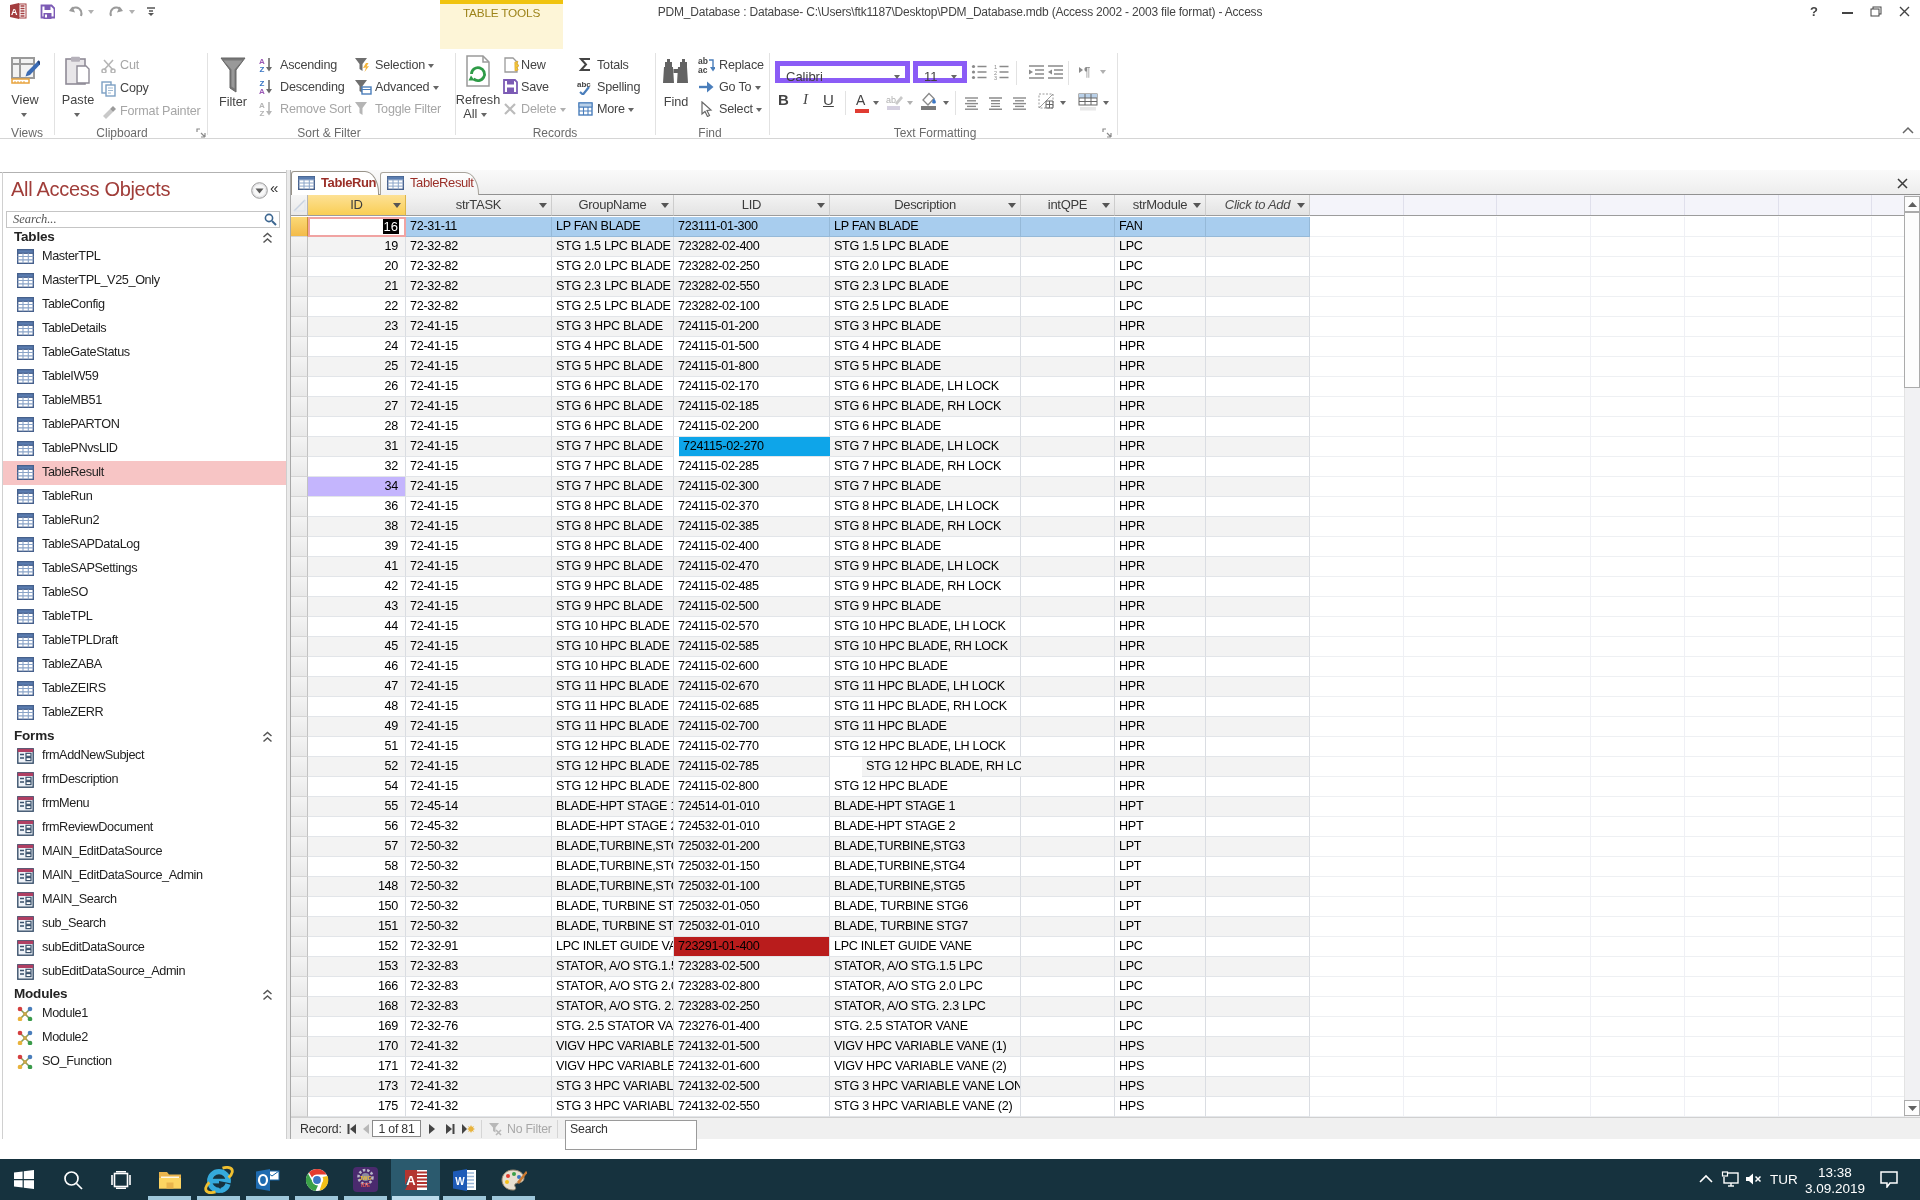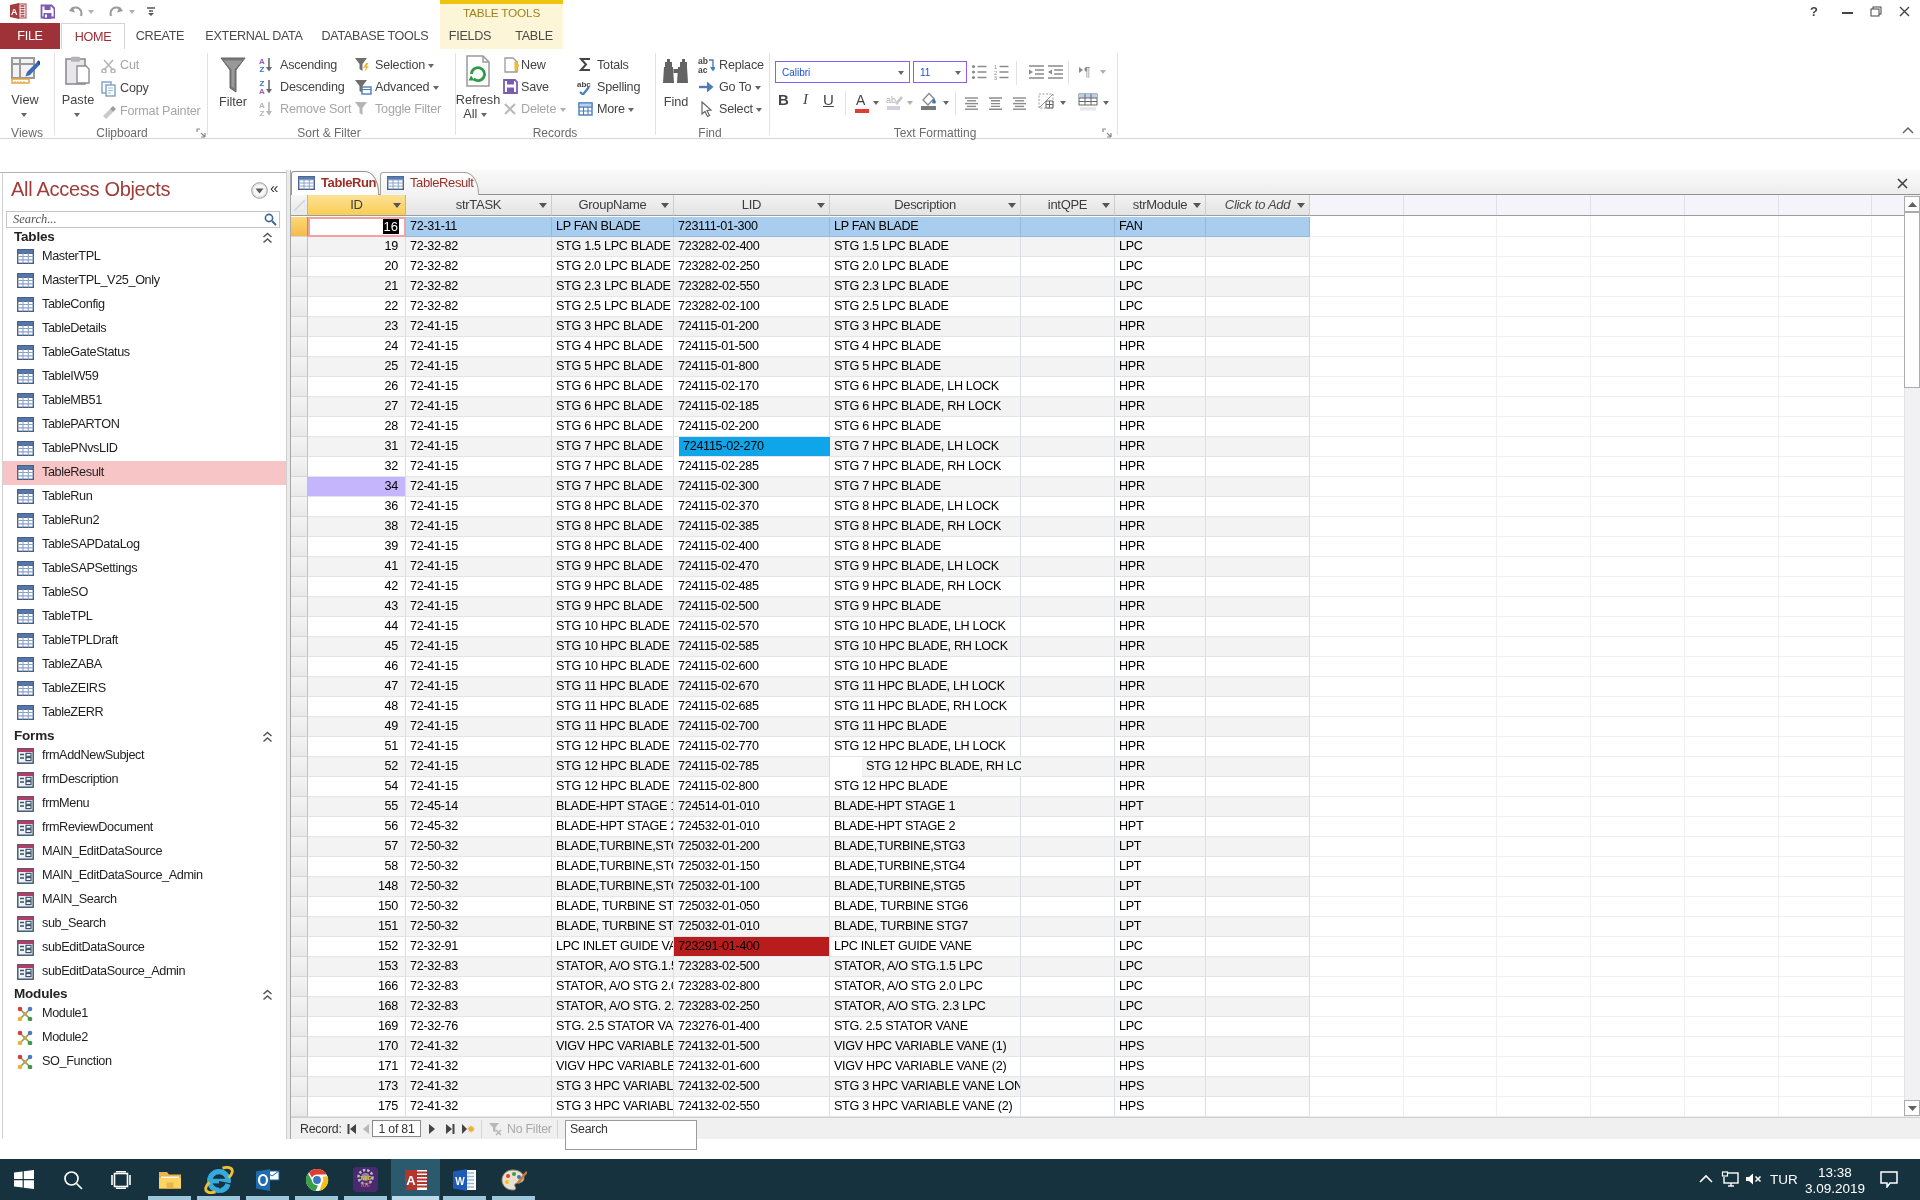--- a/index.html
+++ b/index.html
@@ -24,21 +24,21 @@
 
 #ribbon{left:0;top:49px;width:1920px;height:90px;background:#fff;border-bottom:1px solid #d5d5d5}
 .rsep{top:4px;width:1px;height:82px;background:#e2e2e2}
 .glabel{top:77px;height:13px;font-size:12px;color:#6a6a6a;text-align:center;white-space:nowrap}
 .rbtxt{font-size:12.6px;letter-spacing:-0.2px;color:#444;white-space:nowrap}
 .rbgray{font-size:12.6px;letter-spacing:-0.2px;color:#a6a6a6;white-space:nowrap}
 .bigbt{text-align:center;font-size:12.7px;color:#444}
 .dar{display:inline-block;width:0;height:0;border-left:3.5px solid transparent;
   border-right:3.5px solid transparent;border-top:4px solid #666;vertical-align:middle}
 .darg{border-top-color:#b0b0b0}
-.combo{background:#fff;border:1px solid #8b5cf6;font-size:10px;color:#1d4ed8;position:absolute}
+.combo{background:#fff;border:5px solid #8b5cf6;font-size:13px;color:#404040;position:absolute}
 
 #secwarn{left:0;top:140px;width:1920px;height:30px;background:#fbf4d5}
 #encont{left:511px;top:3px;width:114px;height:24px;background:linear-gradient(#fefefe,#f2f2f2);
   border:1px solid #ababab;text-align:center;font-size:12.7px;color:#333;line-height:23px}
 
 #navpane{left:0;top:170px;width:286px;height:969px;background:#fff;overflow:hidden}
 #navsplit{left:286px;top:170px;width:5px;height:969px;background:#eaeaea;
   border-left:1px solid #cfcfcf;border-right:1px solid #a8a8a8}
 .nhead{left:14px;font-size:13.5px;letter-spacing:-0.2px;font-weight:bold;color:#232323;white-space:nowrap}
 .nitem{left:42px;font-size:12.7px;letter-spacing:-0.4px;color:#1e1e1e;white-space:nowrap}
@@ -89,41 +89,33 @@
 <span class="a dar darg" style="left:88px;top:10px"></span>
 <svg class="a" style="left:108px;top:5px" width="16" height="13" viewBox="0 0 16 13">
 <path d="M13 5 C11 1.5 5 1.5 3 6 C2 8.5 3 11 3 11" fill="none" stroke="#9b9b9b" stroke-width="2"></path>
 <path d="M15 6 L9 7.5 L11.5 1.5 Z" fill="#9b9b9b"></path>
     </svg>
 <span class="a dar darg" style="left:129px;top:10px"></span>
 <svg class="a" style="left:146px;top:7px" width="10" height="9" viewBox="0 0 10 9">
 <path d="M1 1h8M3 4h4" stroke="#555" stroke-width="1.5"></path>
       <path d="M2 6 L8 6 L5 9 Z" fill="#555"></path>
     </svg>
+<div class="a" id="title">PDM_Database : Database- C:\Users\ftk1187\Desktop\PDM_Database.mdb (Access 2002 - 2003 file format) - Access</div>
 <div class="a wbtn" style="left:1810px;top:4px;font-size:13px;font-weight:bold">?</div>
 <div class="a" style="left:1842px;top:12px;width:11px;height:1.5px;background:#444"></div>
 <svg class="a" style="left:1870px;top:6px" width="12" height="11" viewBox="0 0 12 11">
 <rect x="3" y="1" width="8" height="7" fill="none" stroke="#444"></rect>
       <rect x="1" y="3" width="8" height="7" fill="#fff" stroke="#444"></rect>
     </svg>
 <svg class="a" style="left:1899px;top:6px" width="11" height="11" viewBox="0 0 11 11">
 <path d="M1 1 L10 10 M10 1 L1 10" stroke="#444" stroke-width="1.4"></path>
     </svg>
 <div class="a" id="ctxgold"></div>
     <div class="a" id="ctxpale"></div>
     <div class="a" id="ctxlabel">TABLE TOOLS</div>
-<div class="a" id="tabrow">
-<div class="a" id="filetab">FILE</div>
-<div class="a rtab" id="hometab" style="left:61px;width:64px">HOME</div>
-<div class="a rtab" style="left:128px;width:64px">CREATE</div>
-<div class="a rtab" style="left:198px;width:112px">EXTERNAL DATA</div>
-<div class="a rtab" style="left:314px;width:122px">DATABASE TOOLS</div>
-<div class="a rtab" style="left:444px;width:52px">FIELDS</div>
-<div class="a rtab" style="left:508px;width:52px">TABLE</div>
-</div>
 <div class="a" id="ribbon">
 <div class="a rsep" style="left:54px"></div>
 <div class="a rsep" style="left:207px"></div>
 <div class="a rsep" style="left:455px"></div>
 <div class="a rsep" style="left:655px"></div>
 <div class="a rsep" style="left:769px"></div>
 <div class="a rsep" style="left:1117px"></div>
 <svg class="a" style="left:10px;top:6px" width="30" height="30" viewBox="0 0 30 30">
 <rect x="2" y="3" width="22" height="20" fill="#f2f2f2" stroke="#9a9a9a" stroke-width="2"></rect>
 <path d="M2 9 h22 M10 3 v20" stroke="#9a9a9a" stroke-width="2"></path>

